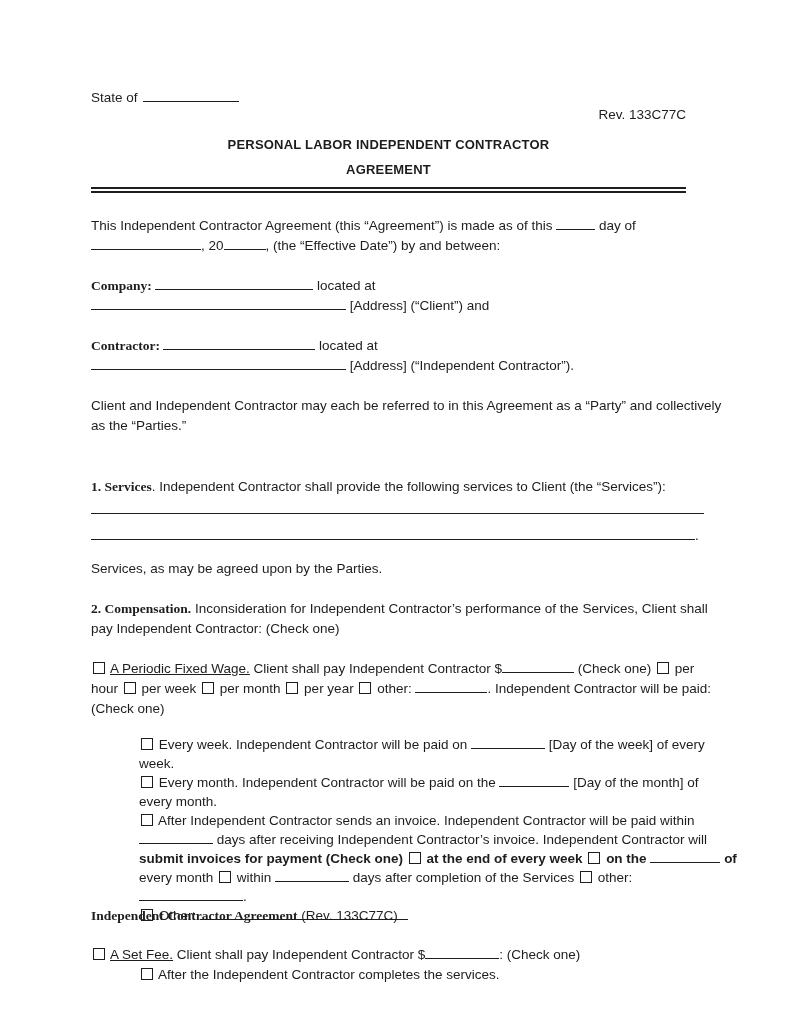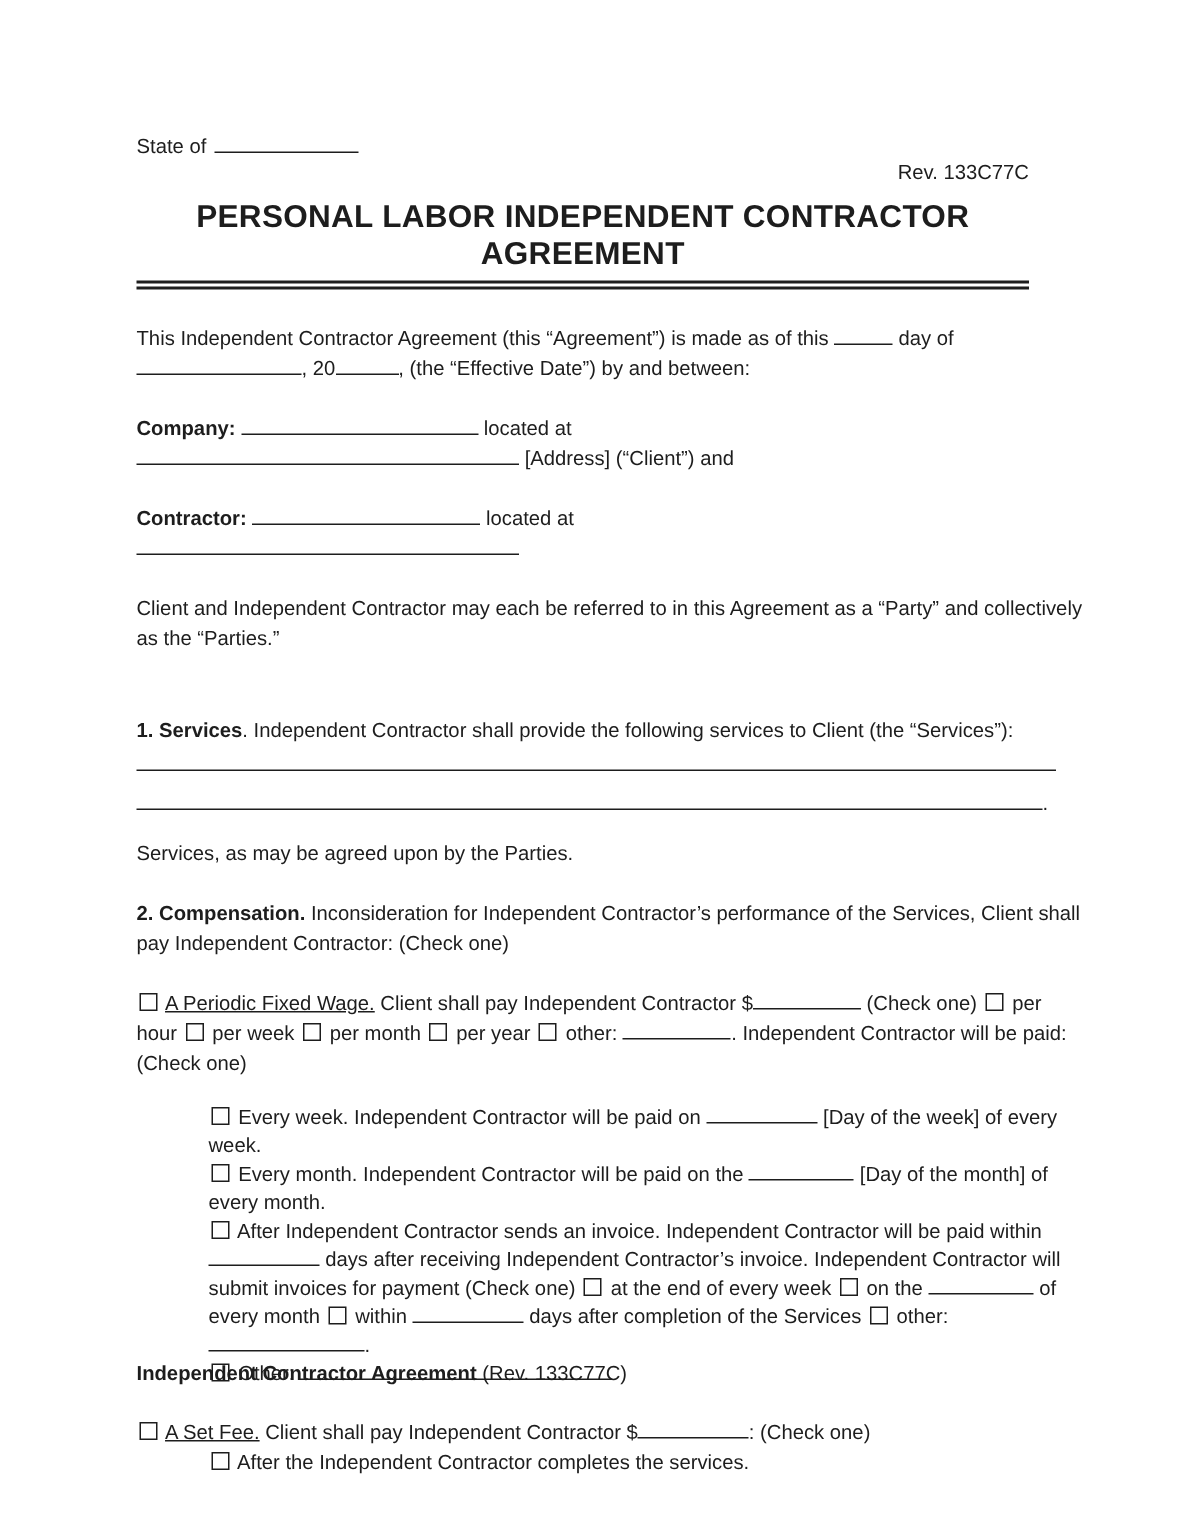--- a/index.html
+++ b/index.html
@@ -18,33 +18,33 @@
     overflow: hidden;
     background: #ffffff;
     font-size: 13.5px;
   }
   .state-line { line-height: 16px; white-space: nowrap; }
   .state-blank { width: 96px; margin-left: 5px; }
   .rev-line { text-align: right; line-height: 16px; margin-top: 1px; }
   .doc-title { margin-top: 9px; }
   .title-line {
     text-align: center; font-weight: bold;
-    font-size: 21px; line-height: 25px;
+    font-size: 13px; line-height: 25px;
     letter-spacing: 0.2px;
   }
   .double-rule {
     margin-top: 5px; height: 2px;
     border-top: 2px solid #1e1e1e;
     border-bottom: 2px solid #1e1e1e;
     margin-bottom: 23px;
   }
   .block { margin-bottom: 20px; }
   .line { line-height: 20px; min-height: 20px; white-space: nowrap; }
   .tx { }
-  .b { font-weight: bold; }
+  .b { font-weight: bold; font-family: Liberation Serif, serif; }
   .u { text-decoration: underline; }
   .blank {
     display: inline-block;
     height: 13px;
     border-bottom: 1.4px solid #1d1d1d;
   }
   .cb {
     display: inline-block;
     width: 10px; height: 10px;
     border: 1.4px solid #1d1d1d;
@@ -83,21 +83,21 @@
       <div class="block">
         <div class="line"><span class="tx">This Independent Contractor Agreement (this “Agreement”) is made as of this </span><span class="blank" style="width: 39px;"></span><span class="tx"> day of</span></div>
         <div class="line"><span class="blank" style="width: 110px;"></span><span class="tx">, 20</span><span class="blank" style="width: 42px;"></span><span class="tx">, (the “Effective Date”) by and between:</span></div>
       </div>
       <div class="block">
         <div class="line"><span class="tx b">Company: </span><span class="blank" style="width: 158px;"></span><span class="tx"> located at</span></div>
         <div class="line"><span class="blank" style="width: 255px;"></span><span class="tx"> [Address] (“Client”) and</span></div>
       </div>
       <div class="block">
         <div class="line"><span class="tx b">Contractor: </span><span class="blank" style="width: 152px;"></span><span class="tx"> located at</span></div>
-        <div class="line"><span class="blank" style="width: 255px;"></span></div>
+        <div class="line"><span class="blank" style="width: 255px;"></span><span class="tx"> [Address] (“Independent Contractor”).</span></div>
       </div>
       <div class="block">
         <div class="line"><span class="tx">Client and Independent Contractor may each be referred to in this Agreement as a “Party” and collectively</span></div>
         <div class="line"><span class="tx">as the “Parties.”</span></div>
       </div>
       <div class="block" style="margin-bottom: 10px; margin-top: 41px;">
         <div class="line"><span class="tx b">1. Services</span><span class="tx">. Independent Contractor shall provide the following services to Client (the “Services”):</span></div>
         <div class="line" style="line-height: 26px; min-height: 26px;"><span class="blank" style="width: 613px;"></span></div>
         <div class="line" style="line-height: 26px; min-height: 26px;"><span class="blank" style="width: 604px;"></span><span class="tx">.</span></div>
       </div>
@@ -113,21 +113,21 @@
         <div class="line"><span class="tx">hour </span><span class="cb"></span><span class="tx"> per week </span><span class="cb"></span><span class="tx"> per month </span><span class="cb"></span><span class="tx"> per year </span><span class="cb"></span><span class="tx"> other: </span><span class="blank" style="width: 72px;"></span><span class="tx">. Independent Contractor will be paid:</span></div>
         <div class="line"><span class="tx">(Check one)</span></div>
       </div>
       <div class="block">
         <div class="line" style="padding-left: 48px; line-height: 19px; min-height: 19px;"><span class="cb"></span><span class="tx"> Every week. Independent Contractor will be paid on </span><span class="blank" style="width: 74px;"></span><span class="tx"> [Day of the week] of every</span></div>
         <div class="line" style="padding-left: 48px; line-height: 19px; min-height: 19px;"><span class="tx">week.</span></div>
         <div class="line" style="padding-left: 48px; line-height: 19px; min-height: 19px;"><span class="cb"></span><span class="tx"> Every month. Independent Contractor will be paid on the </span><span class="blank" style="width: 70px;"></span><span class="tx"> [Day of the month] of</span></div>
         <div class="line" style="padding-left: 48px; line-height: 19px; min-height: 19px;"><span class="tx">every month.</span></div>
         <div class="line" style="padding-left: 48px; line-height: 19px; min-height: 19px;"><span class="cb"></span><span class="tx"> After Independent Contractor sends an invoice. Independent Contractor will be paid within</span></div>
         <div class="line" style="padding-left: 48px; line-height: 19px; min-height: 19px;"><span class="blank" style="width: 74px;"></span><span class="tx"> days after receiving Independent Contractor’s invoice. Independent Contractor will</span></div>
-        <div class="line" style="padding-left: 48px; line-height: 19px; min-height: 19px;"><span class="tx">submit invoices for payment (Check one) </span><span class="cb"></span><span class="tx"> at the end of every week </span><span class="cb"></span><span class="tx"> on the </span><span class="blank" style="width: 70px;"></span><span class="tx"> of</span></div>
+        <div class="line" style="padding-left: 48px; line-height: 19px; min-height: 19px; font-weight: bold;"><span class="tx">submit invoices for payment (Check one) </span><span class="cb"></span><span class="tx"> at the end of every week </span><span class="cb"></span><span class="tx"> on the </span><span class="blank" style="width: 70px;"></span><span class="tx"> of</span></div>
         <div class="line" style="padding-left: 48px; line-height: 19px; min-height: 19px;"><span class="tx">every month </span><span class="cb"></span><span class="tx"> within </span><span class="blank" style="width: 74px;"></span><span class="tx"> days after completion of the Services </span><span class="cb"></span><span class="tx"> other:</span></div>
         <div class="line" style="padding-left: 48px; line-height: 19px; min-height: 19px;"><span class="blank" style="width: 104px;"></span><span class="tx">.</span></div>
         <div class="line" style="padding-left: 48px; line-height: 19px; min-height: 19px;"><span class="cb"></span><span class="tx"> Other: </span><span class="blank" style="width: 208px;"></span></div>
       </div>
       <div class="block" style="margin-bottom: 0px; margin-top: 12px;">
         <div class="line"><span class="cb"></span><span class="tx"> </span><span class="tx u">A Set Fee.</span><span class="tx"> Client shall pay Independent Contractor $</span><span class="blank" style="width: 74px;"></span><span class="tx">: (Check one)</span></div>
         <div class="line" style="padding-left: 48px;"><span class="cb"></span><span class="tx"> After the Independent Contractor completes the services.</span></div>
       </div>
     </div>
 

